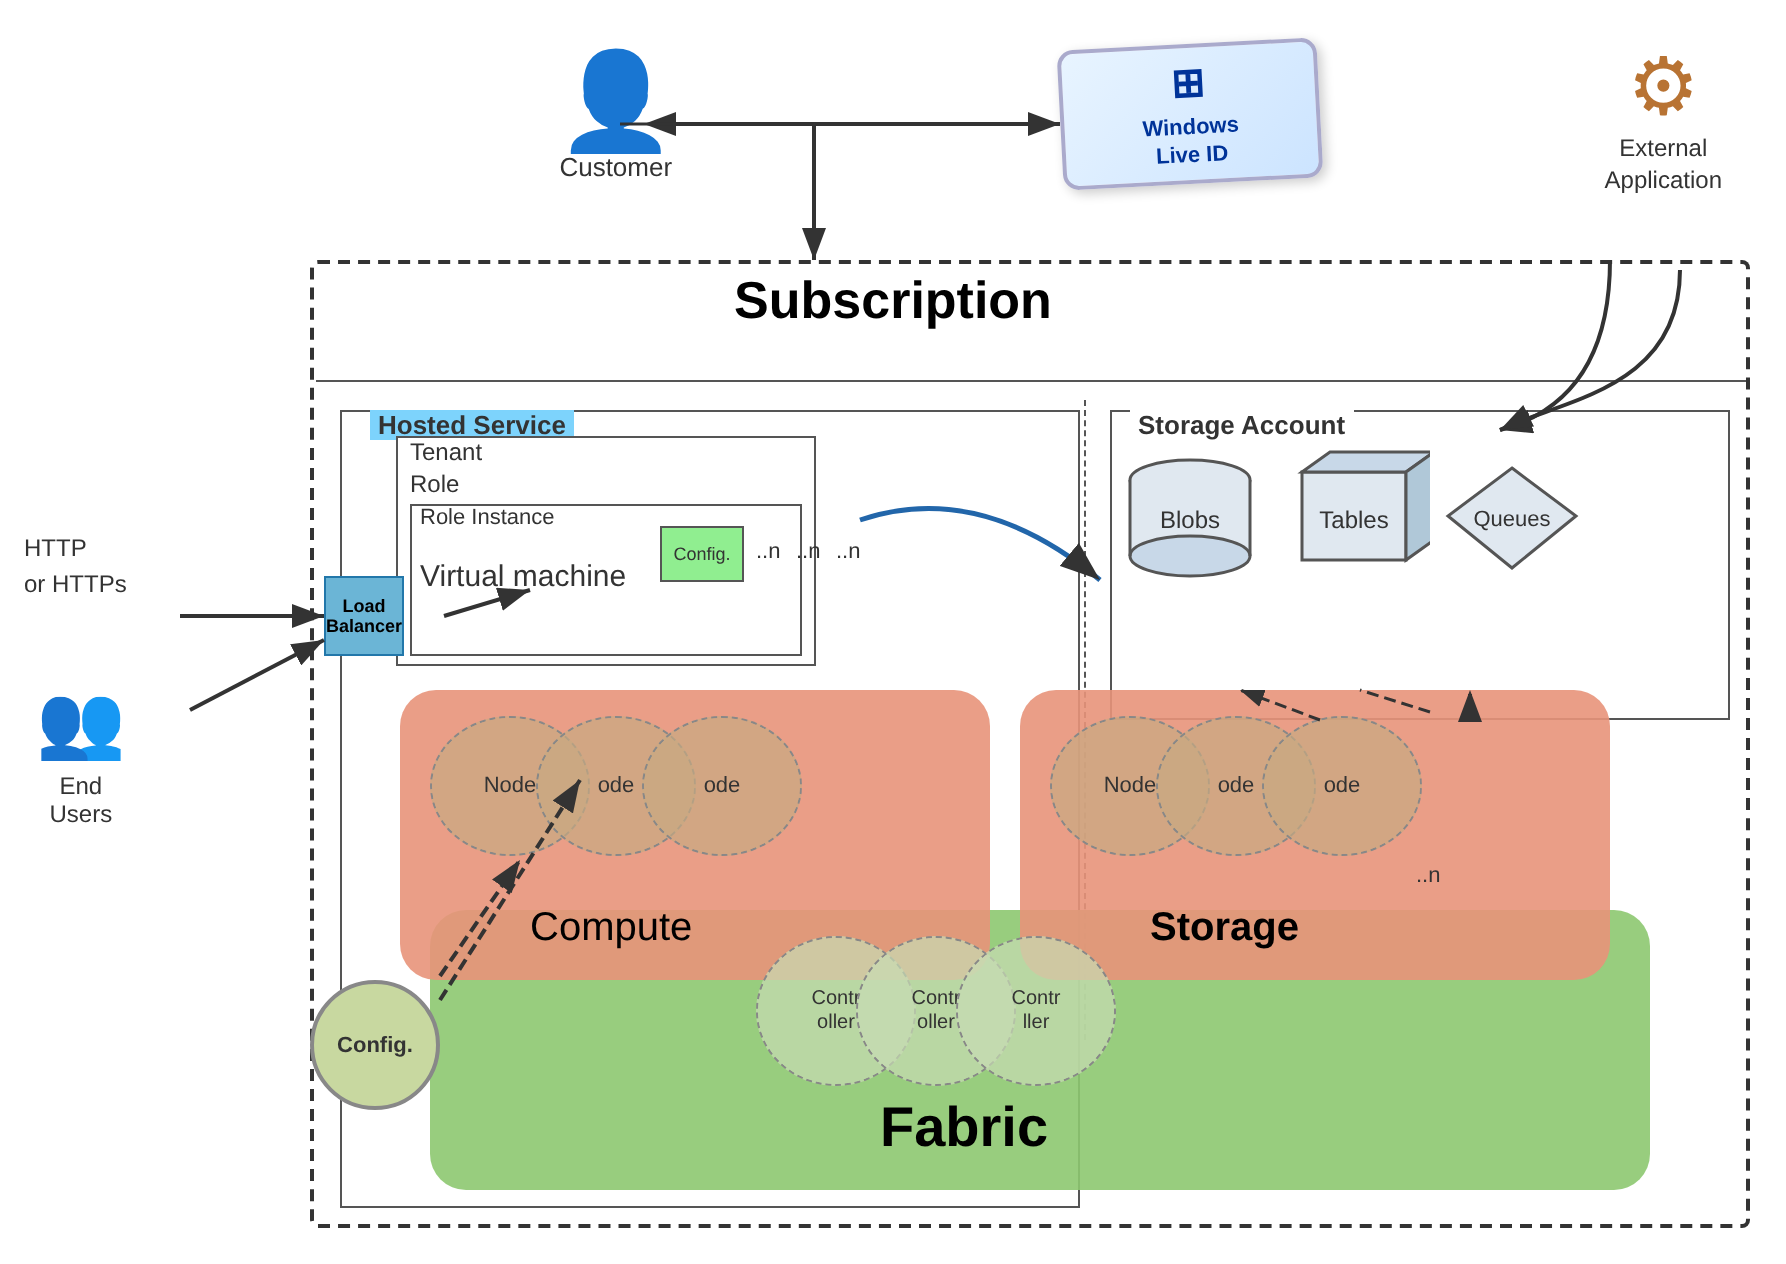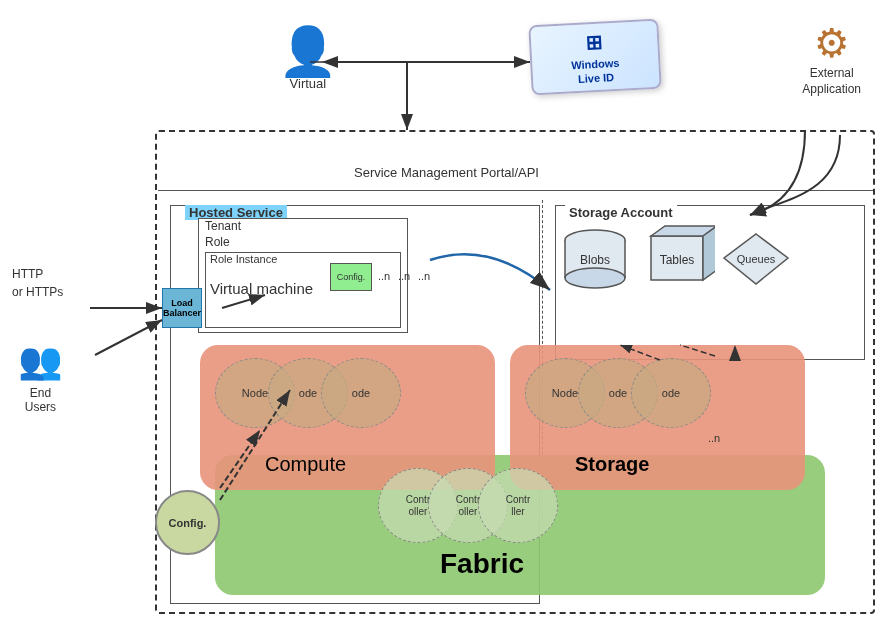--- a/index.html
+++ b/index.html
@@ -452,21 +452,21 @@
     .tables-svg { position: absolute; top: 222px; left: 643px; }
     .queues-svg { position: absolute; top: 232px; left: 722px; }
   </style>
 </head>
 <body>
 
 <div class="diagram">
 
   <div class="subscription-box"></div>
 
-  <div class="service-mgmt">Service Management Portal/API</div>
+  <div class="subscription-title">Subscription</div>
   <div class="subscription-divider"></div>
 
   <div class="hosted-service-box"></div>
   <div class="hosted-service-label">Hosted Service</div>
 
   <div class="tenant-box"></div>
   <div class="tenant-label">Tenant</div>
   <div class="role-label">Role</div>
 
   <div class="role-instance-box"></div>
@@ -557,21 +557,21 @@
     <polygon points="34,2 66,26 34,52 2,26" fill="#e0e8f0" stroke="#555" stroke-width="1.5"></polygon>
     <text x="34" y="31" text-anchor="middle" font-size="11" fill="#333">Queues</text>
   </svg>
 
   <div class="config-cylinder">
     <span>Config.</span>
   </div>
 
   <div class="person-icon">
     <div class="person-body">👤</div>
-    <div class="customer-label">Virtual</div>
+    <div class="customer-label">Customer</div>
   </div>
 
   <div class="windows-live">
     <div class="windows-live-inner">
       <div style="font-size:20px; margin-bottom:2px;">⊞</div>
       <div>Windows</div>
       <div>Live ID</div>
     </div>
   </div>
 

